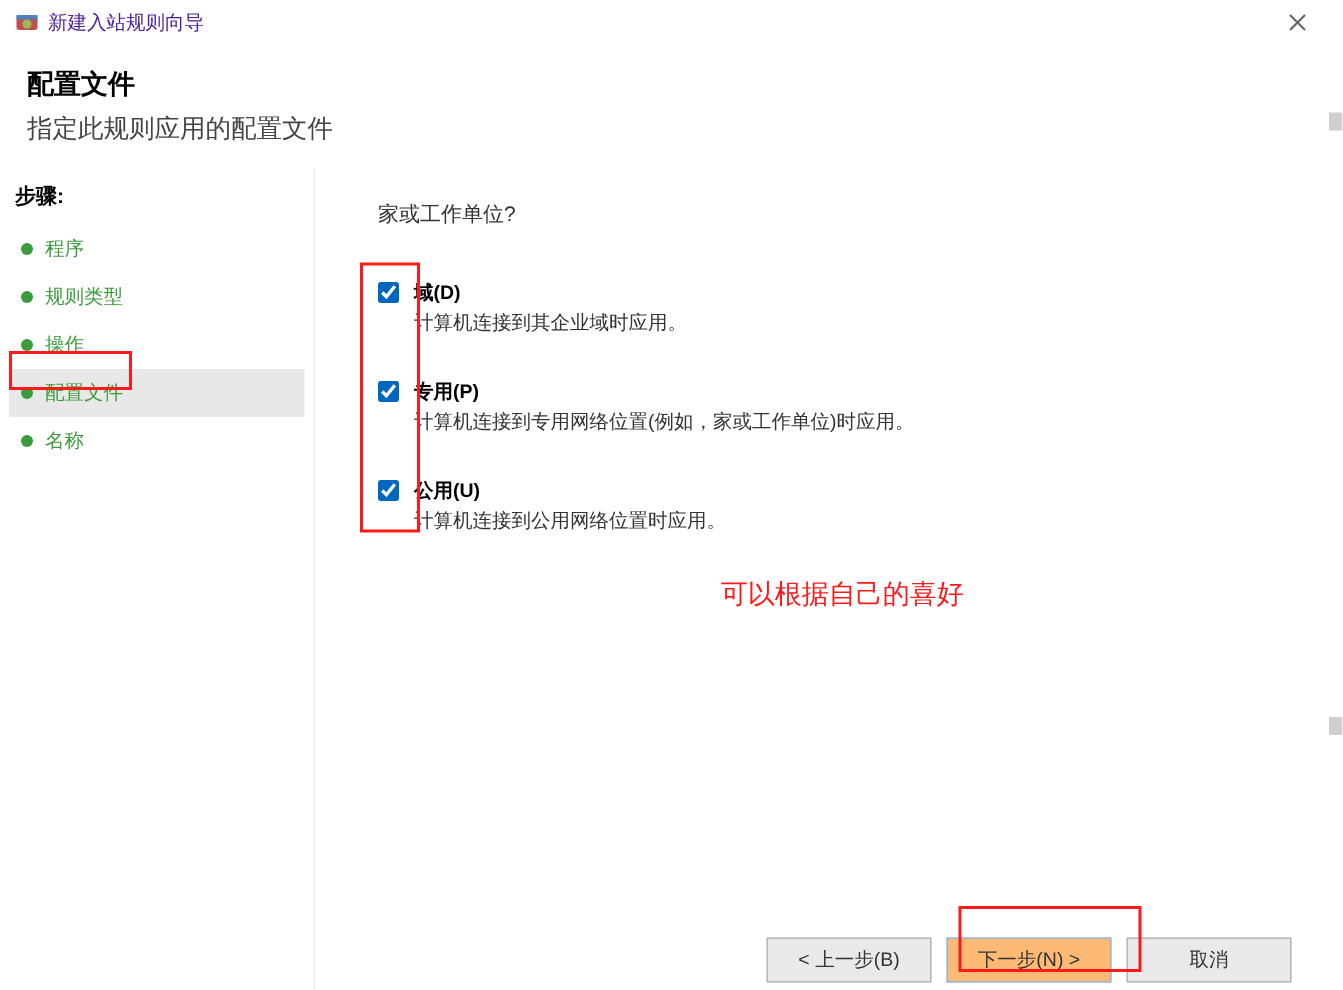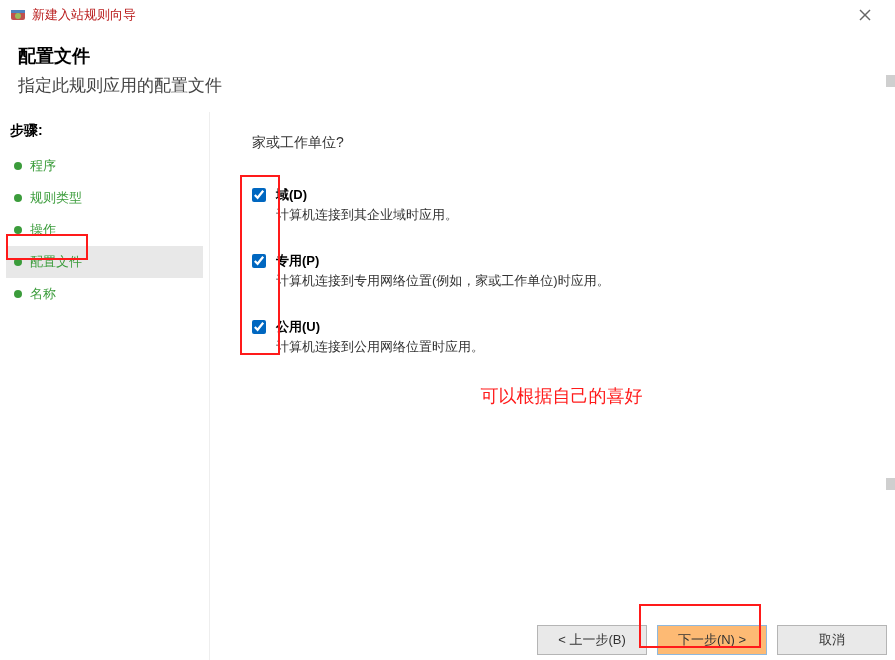--- a/index.html
+++ b/index.html
@@ -10,21 +10,21 @@
       width: 895px;
       height: 660px;
       overflow: hidden;
       position: relative;
     }
     .titlebar {
       height: 30px;
       display: flex;
       align-items: center;
       padding: 0 10px;
-      color: #b91c1c;
+      color: #4c1d95;
     }
     .titlebar .app-icon {
       width: 16px; height: 16px;
       margin-right: 6px;
       display: inline-flex;
       align-items: center;
       justify-content: center;
     }
     .titlebar .title-text { flex: 1; font-size: 13px; }
     .titlebar .close-btn {
@@ -121,21 +121,21 @@
     .annotation-text {
       color: #ff1a1a;
       font-size: 18px;
       text-align: center;
       margin-top: 0px;
       font-family: Liberation Serif, serif;
     }
     .buttons-row {
       position: absolute;
       bottom: 16px;
-      right: 8px;
+      right: 34px;
       display: flex;
       gap: 10px;
     }
     .wiz-btn {
       min-width: 110px;
       height: 30px;
       border: 1px solid #b5b5b5;
       background: #e9e9e9;
       font-size: 13px;
       color: #333;

